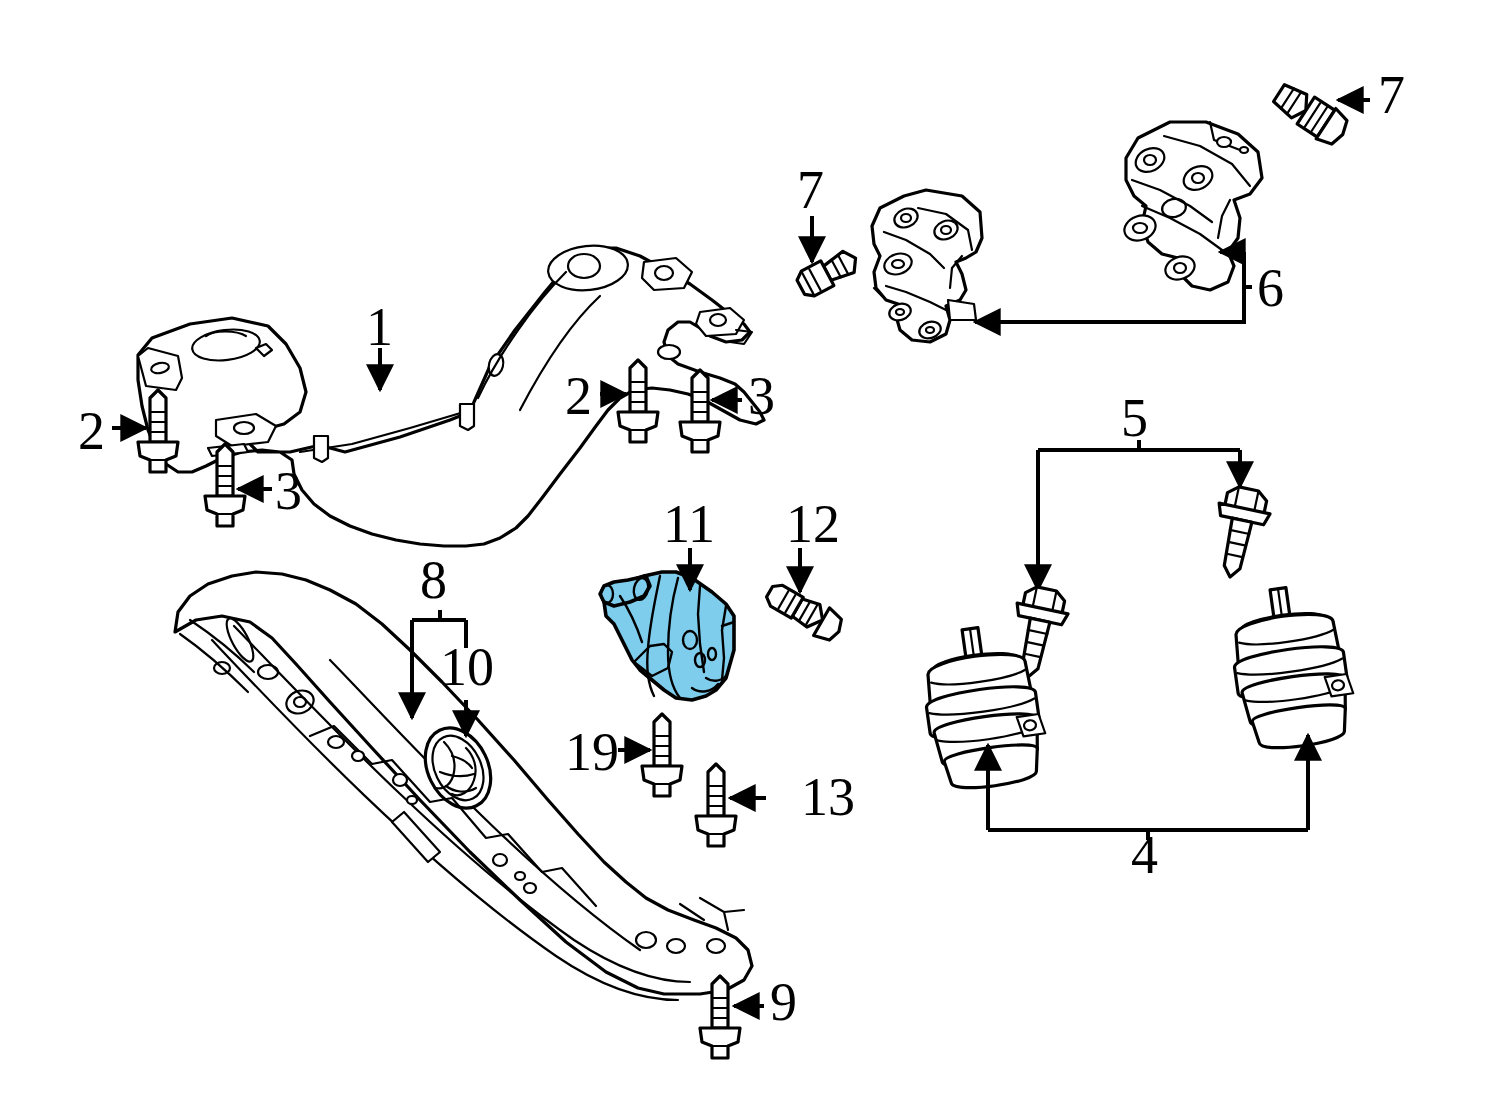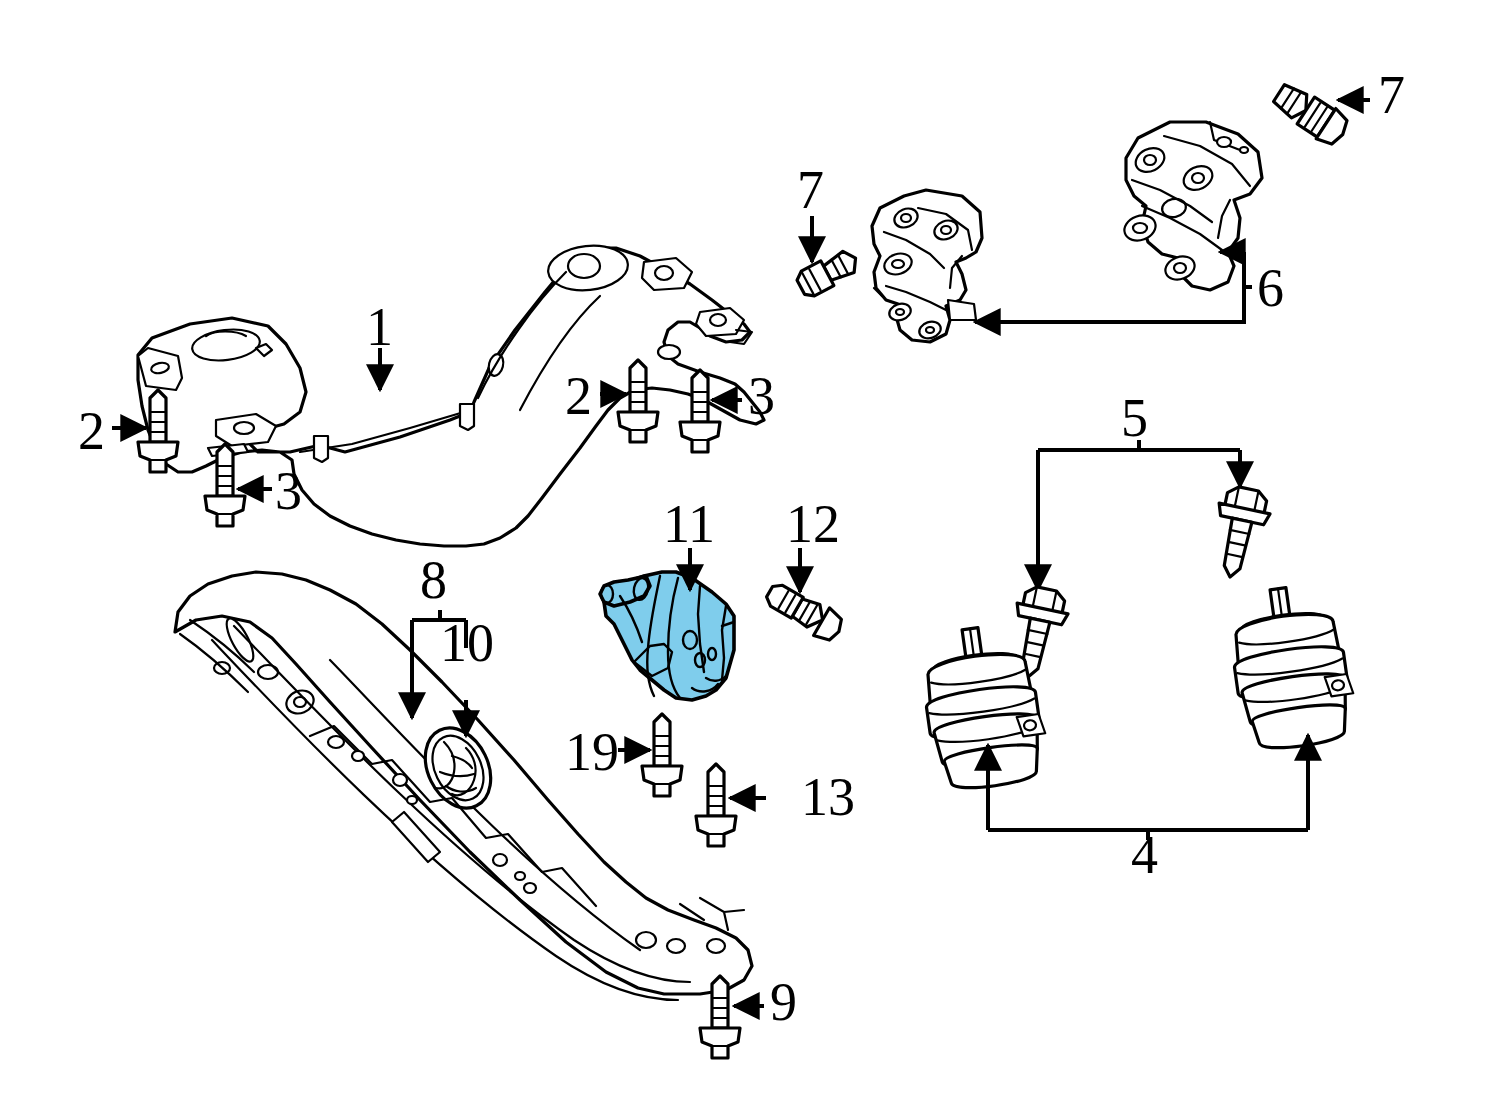--- a/index.html
+++ b/index.html
@@ -465,18 +465,18 @@
   <div class="callout" style="left:565px; top:369px;">2</div>
   <div class="callout" style="left:748px; top:369px;">3</div>
   <div class="callout" style="left:797px; top:163px;">7</div>
   <div class="callout" style="left:1378px;top:68px;">7</div>
   <div class="callout" style="left:1257px;top:261px;">6</div>
   <div class="callout" style="left:1121px;top:391px;">5</div>
   <div class="callout" style="left:1131px;top:828px;">4</div>
   <div class="callout" style="left:663px; top:497px;">11</div>
   <div class="callout" style="left:786px; top:497px;">12</div>
   <div class="callout" style="left:420px; top:553px;">8</div>
-  <div class="callout" style="left:440px; top:616px;">10</div>
+  <div class="callout" style="left:440px; top:640px;">10</div>
   <div class="callout" style="left:565px; top:725px;">19</div>
   <div class="callout" style="left:772px; top:770px;margin-left:29px;">13</div>
   <div class="callout" style="left:770px; top:975px;">9</div>
 
 </div>
 
 </body></html>

